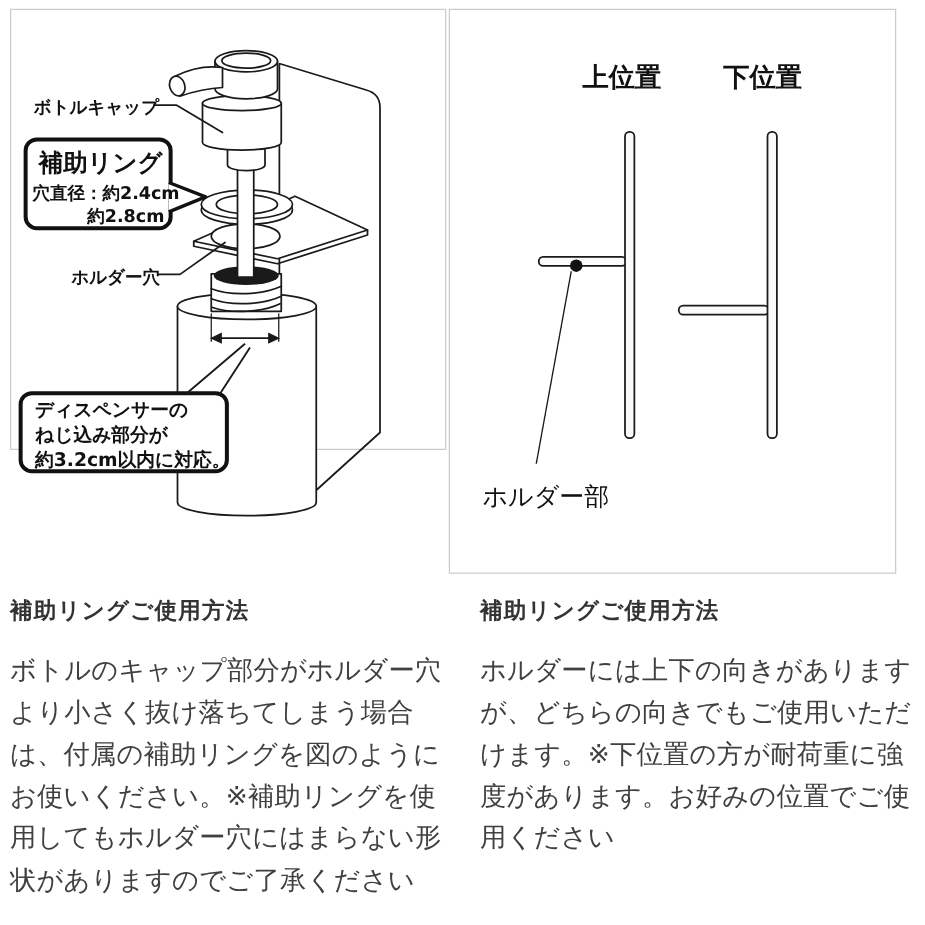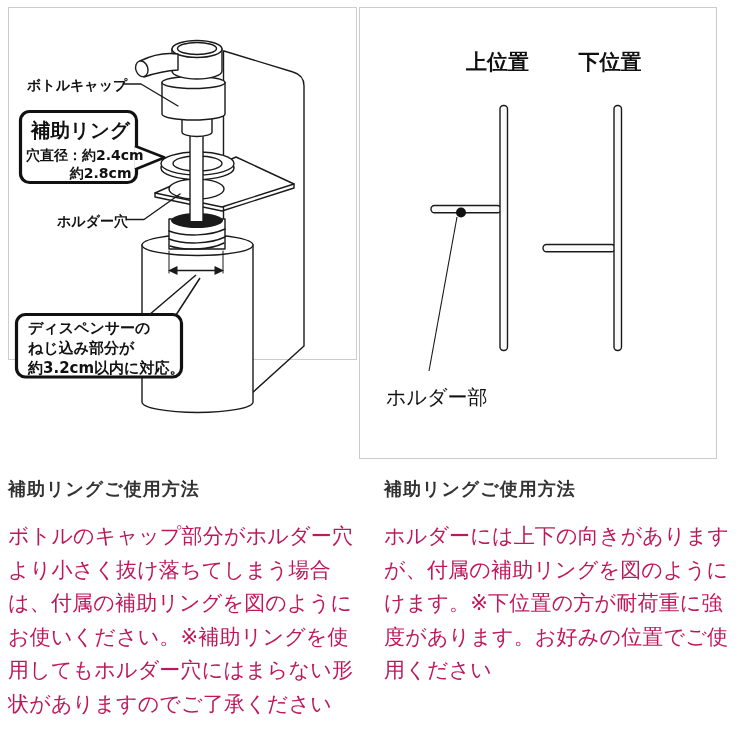--- a/index.html
+++ b/index.html
@@ -15,21 +15,21 @@
   .callout-spec{font-size:14px;font-weight:700;}
   .callout-line{font-size:15px;font-weight:700;}
   .pos-label{font-size:21px;font-weight:700;}
   .holder-label{font-size:20px;font-weight:400;fill:#222222;}
   .section{position:absolute;width:350px;color:#333333;}
   #section-left{left:8px;top:472px;}
   #section-right{left:384px;top:472px;width:354px;}
   .section h2{margin:0;font-size:18px;line-height:34px;font-weight:600;
     letter-spacing:1px;color:#333333;}
   .section p{margin:14px 0 0 0;font-size:21px;line-height:33.5px;
-    letter-spacing:0.2px;white-space:pre-line;color:#be185d;}
+    letter-spacing:0.2px;white-space:pre-line;color:#404040;}
 </style>
 </head>
 <body>
 
 <div class="stage">
 
   <div class="panel" id="panel-left">
     <svg class="dg" width="347" height="450" viewBox="9 8 347 450">
       <g stroke="#1a1a1a" stroke-width="1.4" fill="none" stroke-linecap="round" stroke-linejoin="round">
 
@@ -136,19 +136,19 @@
 より小さく抜け落ちてしまう場合
 は、付属の補助リングを図のように
 お使いください。※補助リングを使
 用してもホルダー穴にはまらない形
 状がありますのでご了承ください</p>
   </div>
 
   <div class="section" id="section-right">
     <h2>補助リングご使用方法</h2>
     <p>ホルダーには上下の向きがあります
-が、付属の補助リングを図のように
+が、どちらの向きでもご使用いただ
 けます。※下位置の方が耐荷重に強
 度があります。お好みの位置でご使
 用ください</p>
   </div>
 
 </div>
 
 </body></html>

